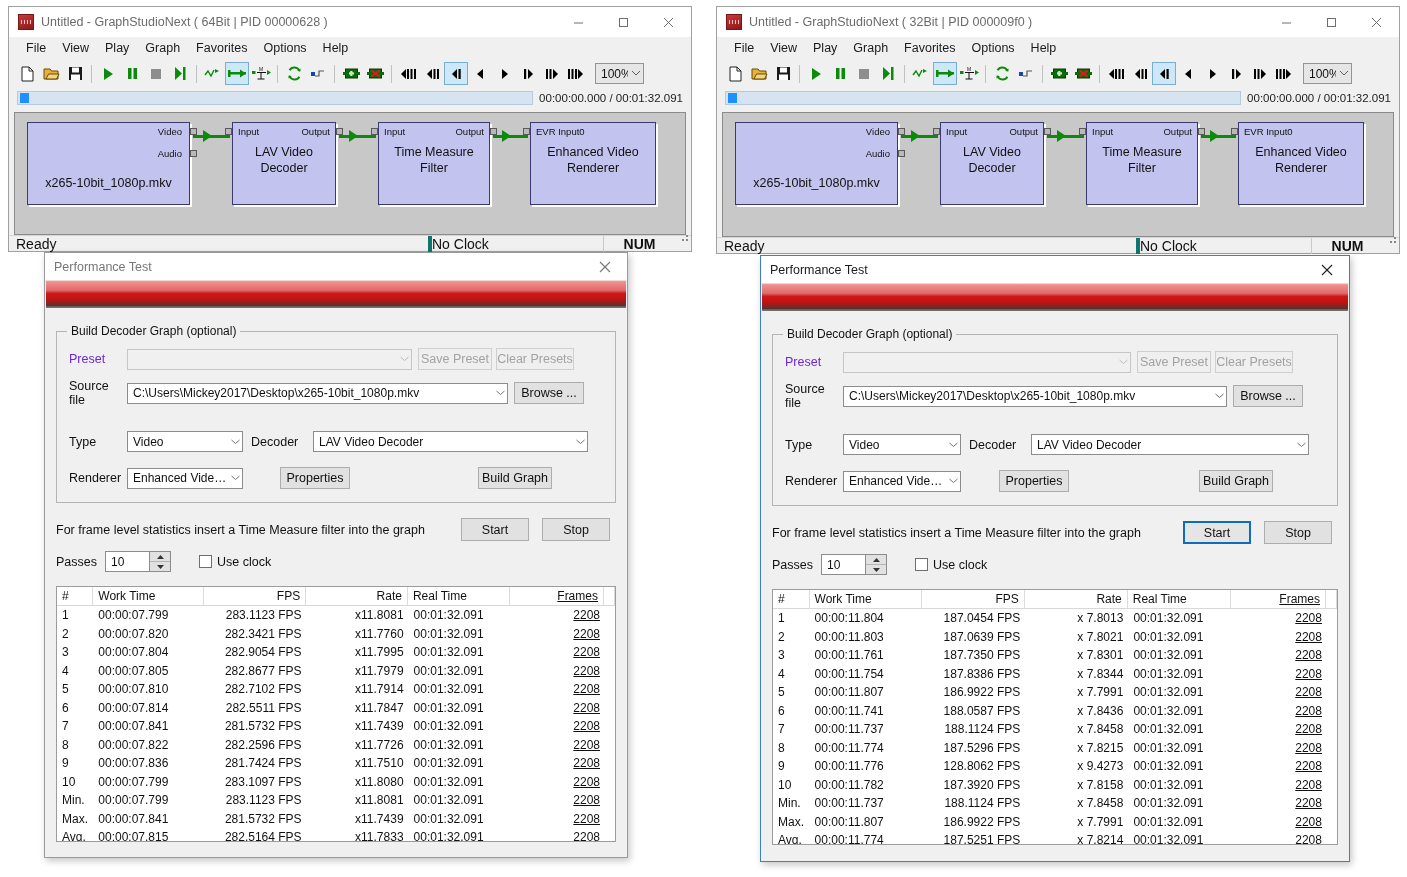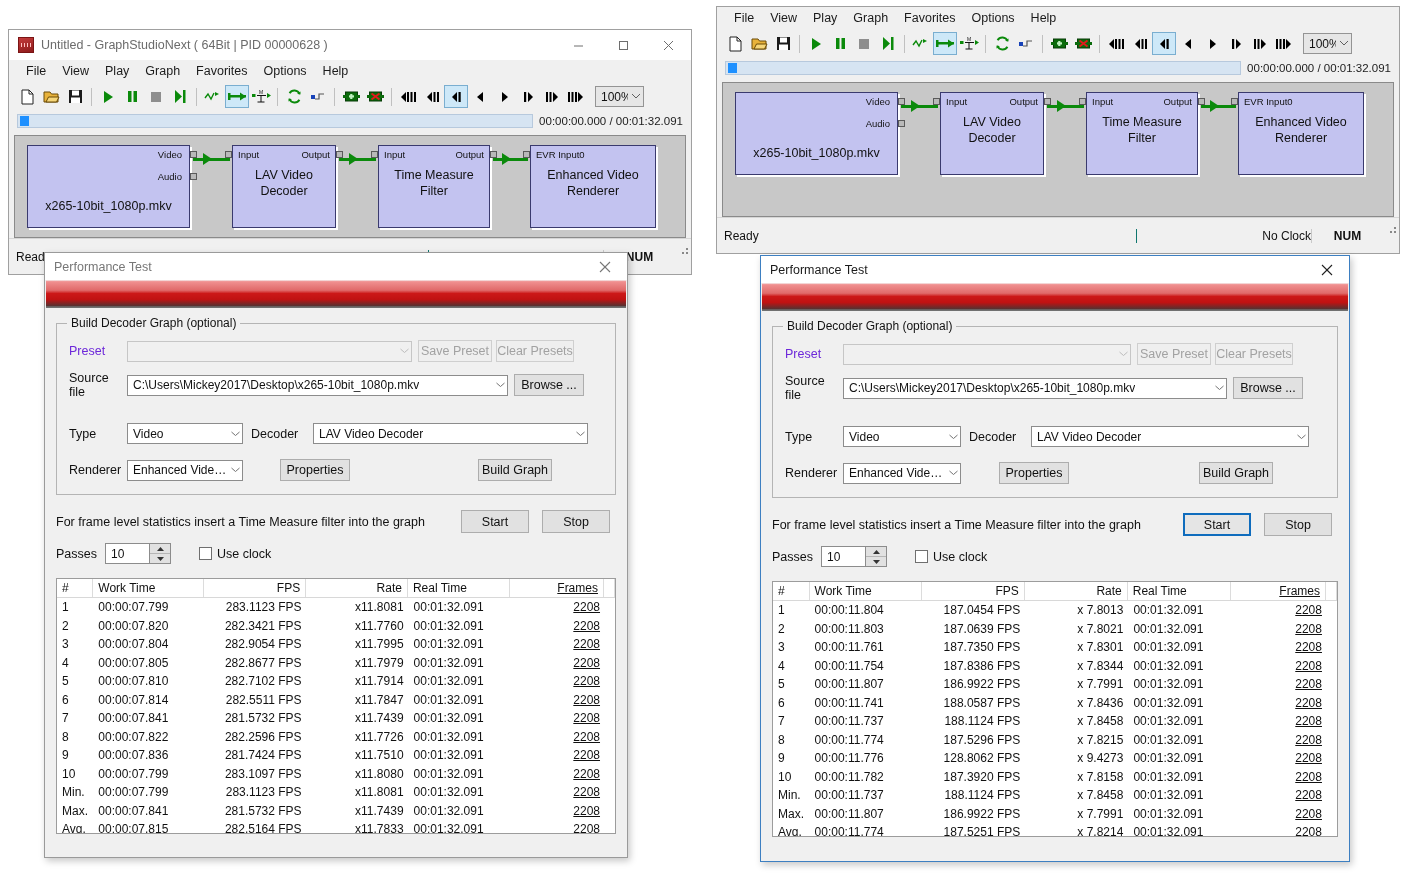--- a/index.html
+++ b/index.html
@@ -100,27 +100,27 @@
   .pin-stub { position: absolute; width: 7px; height: 7px; background: #b9b9b9; border: 1px solid #5a5a5a; }
   .conn { position: absolute; height: 3px; background: #0b8a0b; }
   .arrow {
     position: absolute; width: 0; height: 0;
     border-left: 9px solid #0b8a0b;
     border-top: 6px solid transparent;
     border-bottom: 6px solid transparent;
   }
 
   .statusbar {
-    height: 36px; flex: 0 0 auto;
-    display: flex; align-items: center; font-size: 12px; color: #111;
+    height: 16px; flex: 0 0 auto;
+    display: flex; align-items: center; font-size: 14px; color: #111;
     border-top: 1px solid #d6d6d6;
     background: #f0f0f0;
   }
   .sb-a { flex: 1; padding-left: 7px; }
-  .sb-b { width: 175px; text-align: right; border-left: 1px solid #0f766e; }
+  .sb-b { width: 175px; text-align: left; border-left: 4px solid #0f766e; }
   .sb-c { width: 72px; text-align: center; border-left: 1px solid #c9c9c9; font-weight: bold; }
   .sb-grip { width: 16px; position: relative; }
   .sb-grip::after {
     content:''; position:absolute; right:2px; bottom:2px; width:9px; height:9px;
     background:
       radial-gradient(circle 1px at 7px 7px,#888 99%,transparent) ,
       radial-gradient(circle 1px at 3px 7px,#888 99%,transparent) ,
       radial-gradient(circle 1px at 7px 3px,#888 99%,transparent);
   }
 
@@ -143,21 +143,21 @@
     position: absolute; right: 0; top: 0; width: 44px; height: 27px;
     display: flex; align-items: center; justify-content: center; color: #777;
   }
   .dlg.active .dlg-close { color: #222; }
   .banner {
     height: 28px; flex: 0 0 auto; margin: 0 1px;
     background: linear-gradient(to bottom,
       #f4f4f4 0%, #f09090 6%, #e06a6a 38%, #cc1818 50%, #c01212 72%, #5a3030 95%, #707a7a 100%);
     border-bottom: 1px solid #707070;
   }
-  .dlg-body { flex: 1 1 auto; padding: 15px 11px 10px 11px; position: relative; }
+  .dlg-body { flex: 1 1 auto; padding: 23px 11px 10px 11px; position: relative; }
 
   .groupbox {
     border: 1px solid #b4b4b4; position: relative;
     padding: 14px 12px 12px 12px;
   }
   .groupbox > .gb-title {
     position: absolute; top: -8px; left: 10px; background: #f0f0f0;
     padding: 0 4px; font-size: 12px; color: #111;
   }
 
@@ -209,21 +209,21 @@
   .c-real  { width: 108px; justify-content: flex-start; }
   .c-frm   { width: 100px; justify-content: flex-end; text-decoration: underline; }
   .c-tail  { flex: 1; }
   .lv-head .c-fps, .lv-head .c-rate, .lv-head .c-frm { justify-content: flex-end; }
 </style>
 </head>
 <body>
 
 <div class="root">
 
-  <div class="app-window" style="left:8px; top:6px; width:684px; height:246px;margin-top:23px;">
+  <div class="app-window" style="left:8px; top:6px; width:684px; height:246px;">
     <div class="titlebar">
       <div class="title-icon"></div>
       <div class="title-text">Untitled - GraphStudioNext ( 64Bit | PID 00000628 )</div>
       <div class="win-buttons">
         <div class="win-btn">
           <svg width="11" height="11" viewBox="0 0 11 11">
               <line x1="1" y1="6" x2="10" y2="6" stroke="currentColor" stroke-width="1"></line>
             </svg>
         </div>
         <div class="win-btn">
@@ -457,20 +457,42 @@
     </div>
     <div class="statusbar">
       <div class="sb-a">Ready</div>
       <div class="sb-b">No Clock</div>
       <div class="sb-c">NUM</div>
       <div class="sb-grip"></div>
     </div>
   </div>
 
   <div class="app-window" style="left:716px; top:6px; width:684px; height:248px;">
+    <div class="titlebar">
+      <div class="title-icon"></div>
+      <div class="title-text">Untitled - GraphStudioNext ( 32Bit | PID 000009f0 )</div>
+      <div class="win-buttons">
+        <div class="win-btn">
+          <svg width="11" height="11" viewBox="0 0 11 11">
+              <line x1="1" y1="6" x2="10" y2="6" stroke="currentColor" stroke-width="1"></line>
+            </svg>
+        </div>
+        <div class="win-btn">
+          <svg width="11" height="11" viewBox="0 0 11 11">
+              <rect x="1.5" y="1.5" width="8" height="8" fill="none" stroke="currentColor" stroke-width="1"></rect>
+            </svg>
+        </div>
+        <div class="win-btn">
+          <svg width="11" height="11" viewBox="0 0 11 11">
+              <line x1="1" y1="1" x2="10" y2="10" stroke="currentColor" stroke-width="1"></line>
+              <line x1="10" y1="1" x2="1" y2="10" stroke="currentColor" stroke-width="1"></line>
+            </svg>
+        </div>
+      </div>
+    </div>
     <div class="menubar">
       <div class="menu-item">File</div>
       <div class="menu-item">View</div>
       <div class="menu-item">Play</div>
       <div class="menu-item">Graph</div>
       <div class="menu-item">Favorites</div>
       <div class="menu-item">Options</div>
       <div class="menu-item">Help</div>
     </div>
     <div class="toolbar">

